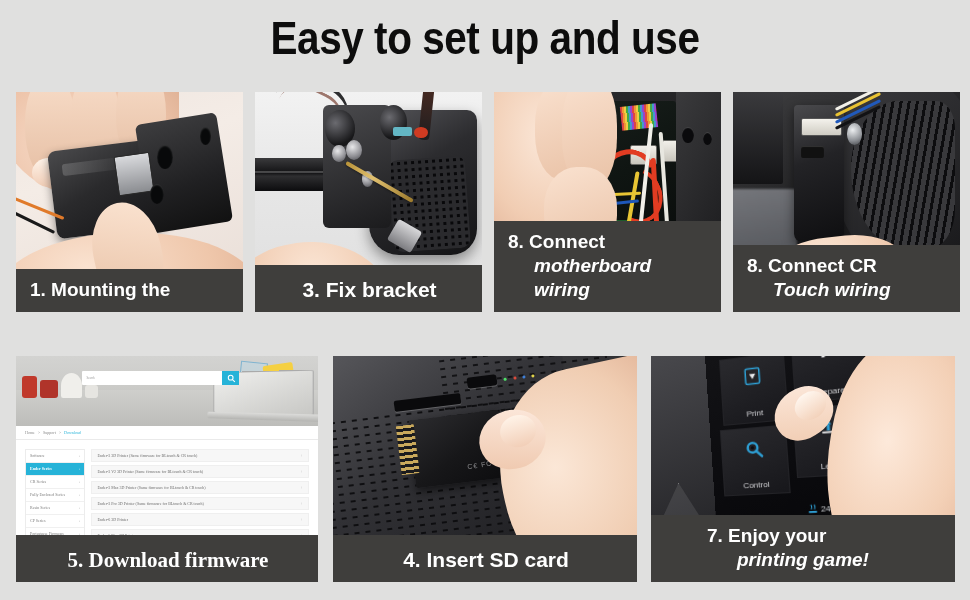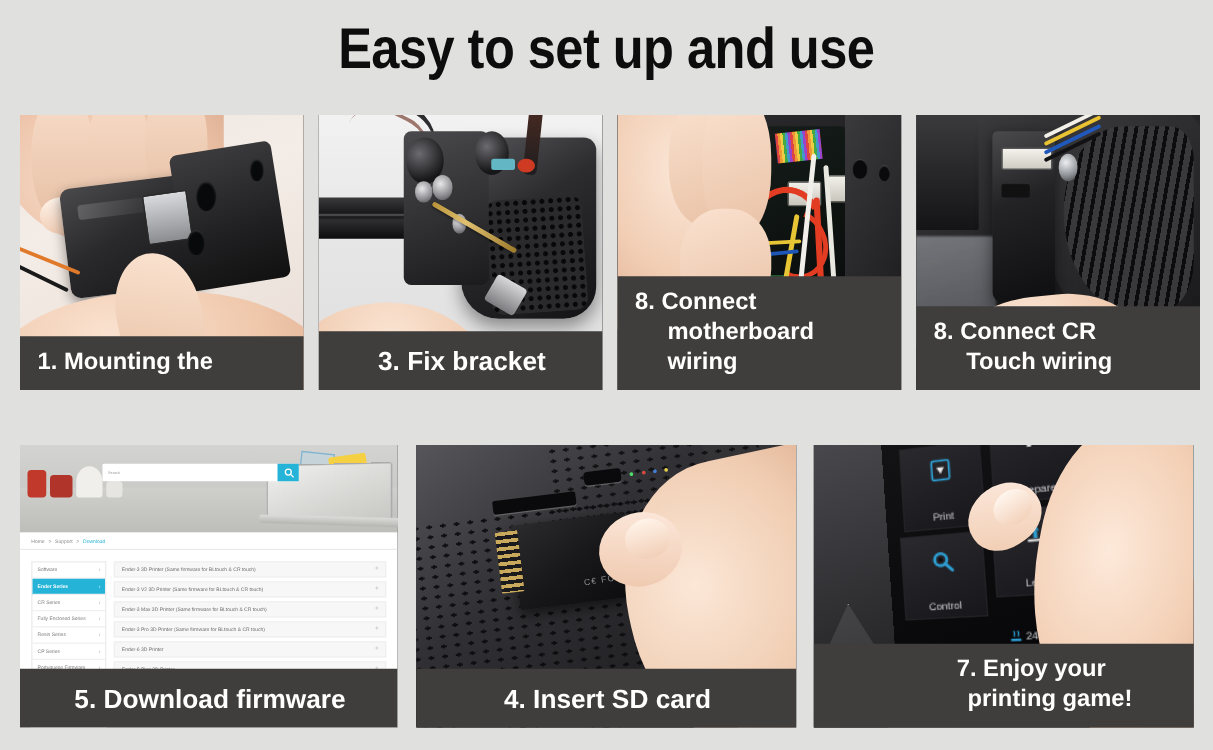--- a/index.html
+++ b/index.html
@@ -34,23 +34,23 @@
   .label {
     position: absolute; left: 0; right: 0; bottom: 0;
     background: #3f3e3c;
     color: #ffffff;
     font-weight: bold;
     font-size: 19px;
     line-height: 24px;
     padding: 9px 12px 10px 14px;
   }
   .label.two { font-size: 19px; }
-  .label .l2 { display: block; padding-left: 26px; }
+  .label .l2 { display: block; padding-left: 26px; font-style: italic; }
   .label.center { text-align: center; font-size: 21px; padding-top: 13px; }
-  .label.c7 { text-align: center; padding-left: 56px; }
+  .label.c7 { text-align: left; padding-left: 56px; }
   .label.c7 .l2 { padding-left: 30px; }
 
   
   .p1 { background: linear-gradient(160deg,#efe6e0 0%,#f4ece6 35%,#e8ddd6 100%); }
   .p1 .hand-top {
     position: absolute; left: -6%; top: -14%; width: 78%; height: 62%;
     background: radial-gradient(ellipse at 40% 60%, #f7ddcb 0%, #eec5ab 55%, #d9a98c 100%);
     border-radius: 0 0 48% 55%;
   }
   .p1 .finger {
@@ -689,21 +689,21 @@
       <div class="hand4"></div>
       <div class="fgr4 q1"></div>
         <div class="fgr4 q2"></div>
     </div>
     <div class="label two">
       <span>8. Connect CR</span>
       <span class="l2">Touch wiring</span>
     </div>
   </div>
 
-  <div class="card" style="left:16px; top:356px; width:302px; height:226px;">
+  <div class="card" style="left:16px; top:356px; width:302px; height:226px;font-family:Liberation Serif, serif;">
     <div class="photo p5">
 
       <div class="site-hero">
         <div class="hero-desk"></div>
         <div class="hero-obj ho1"></div>
         <div class="hero-obj ho2"></div>
         <div class="hero-obj ho3"></div>
         <div class="hero-obj ho4"></div>
         <div class="hero-badge2"></div>
         <div class="hero-badge"></div>

